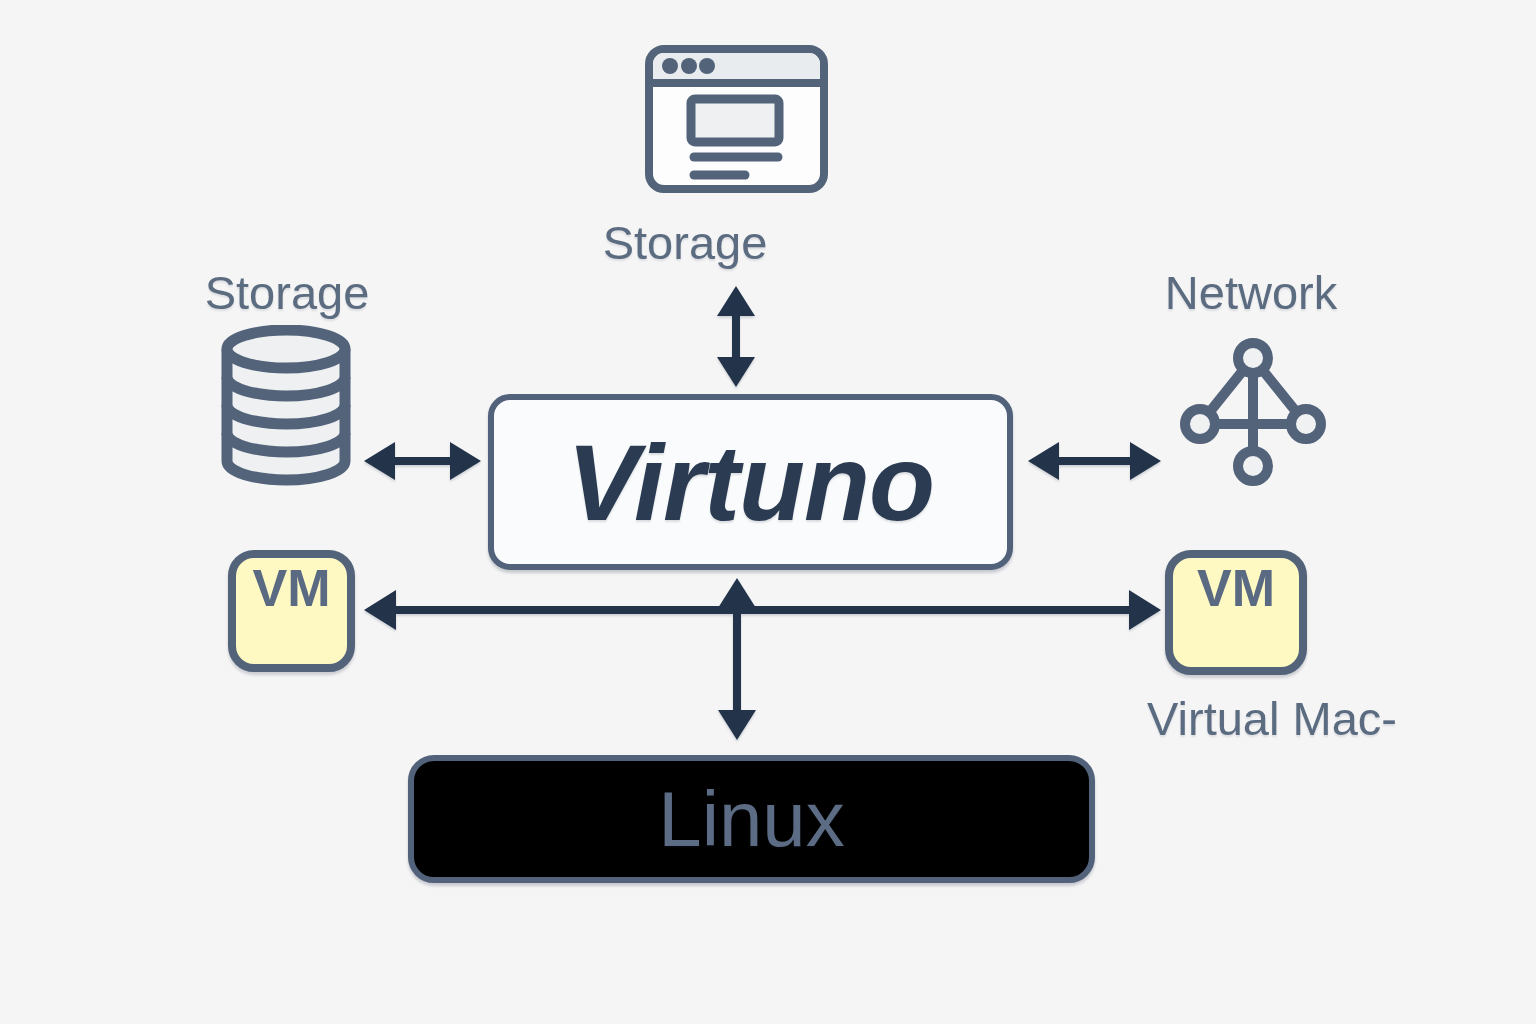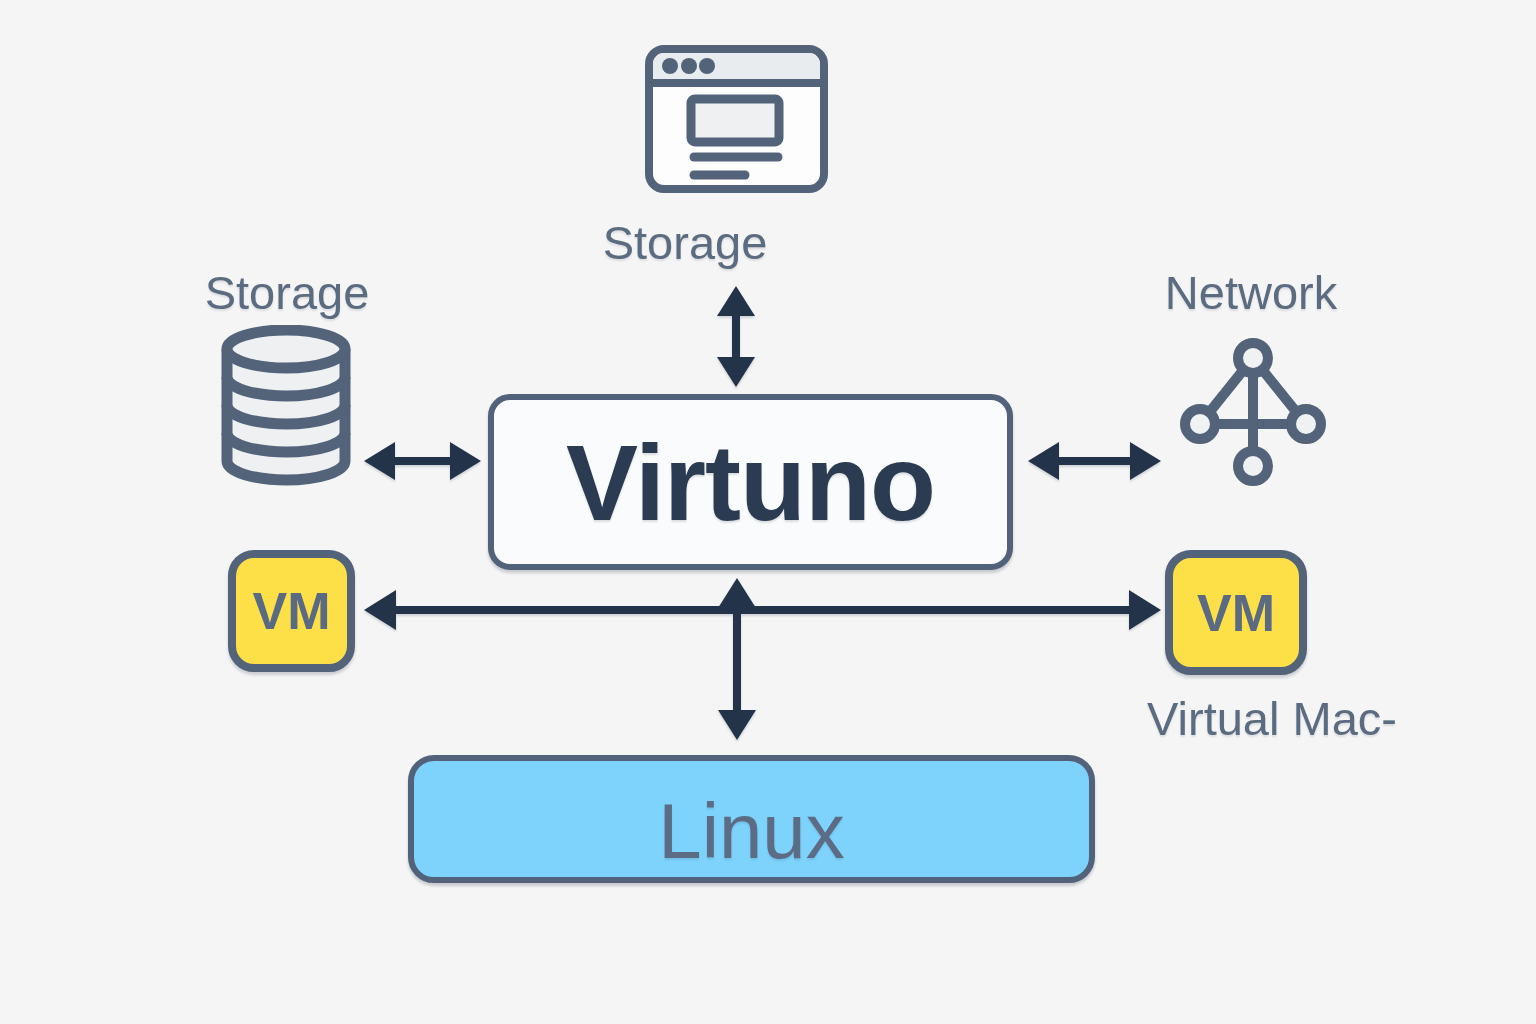--- a/index.html
+++ b/index.html
@@ -38,51 +38,52 @@
   
   .virtuno-box{
     position:absolute;left:488px;top:394px;
     width:525px;height:176px;
     background:#fafbfc;
     border:6px solid #52627a;
     border-radius:22px;
     box-sizing:border-box;
     display:flex;align-items:center;justify-content:center;
     box-shadow:0 3px 3px rgba(40,52,72,0.22);
+    font-style:italic;
   }
   .virtuno-box span{
     font-size:108px;
     font-weight:bold;
     letter-spacing:-1px;
     color:#2b3b52;
     text-shadow:0 2px 2px rgba(40,52,72,0.15);
   }
   .linux-box{
     position:absolute;left:408px;top:755px;
     width:687px;height:128px;
-    background:#7dd3fc;
+    background:#000000;
     border:6px solid #52627a;
     border-radius:26px;
     box-sizing:border-box;
-    display:flex;align-items:flex-end;justify-content:center;
+    display:flex;align-items:center;justify-content:center;
     box-shadow:0 3px 3px rgba(40,52,72,0.22);
   }
   .linux-box span{
     font-size:78px;
     font-weight:400;
     color:#5b6c84;
     text-shadow:0 2px 2px rgba(40,52,72,0.12);
   }
   .vm-box{
     position:absolute;
-    background:#fde047;
+    background:#fef9c3;
     border:8px solid #53637a;
     border-radius:26px;
     box-sizing:border-box;
-    display:flex;align-items:center;justify-content:center;
+    display:flex;justify-content:center;
     box-shadow:0 3px 3px rgba(40,52,72,0.20);
   }
   .vm-box.left{left:228px;top:550px;width:127px;height:122px;}
   .vm-box.right{left:1165px;top:550px;width:142px;height:125px;}
   .vm-box span{
     font-size:52px;
     font-weight:bold;
     color:#5a6a82;
     letter-spacing:0px;
   }

